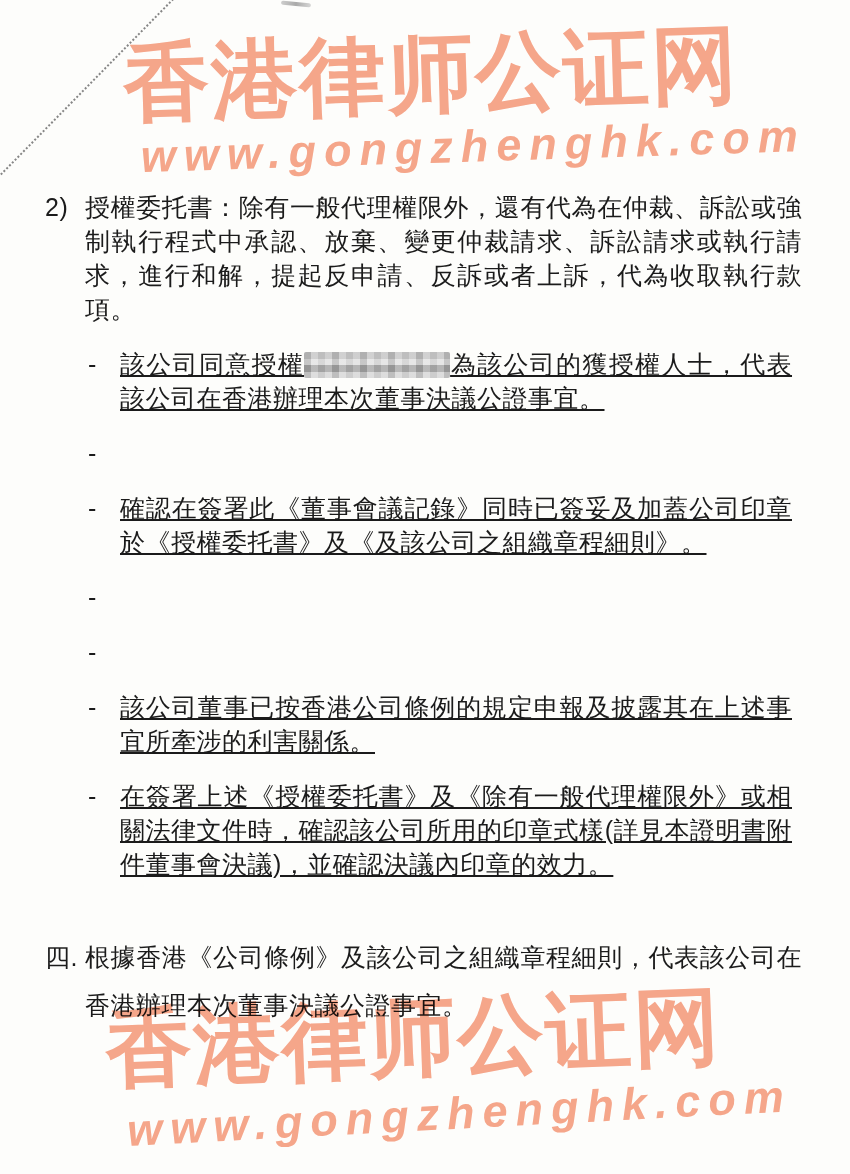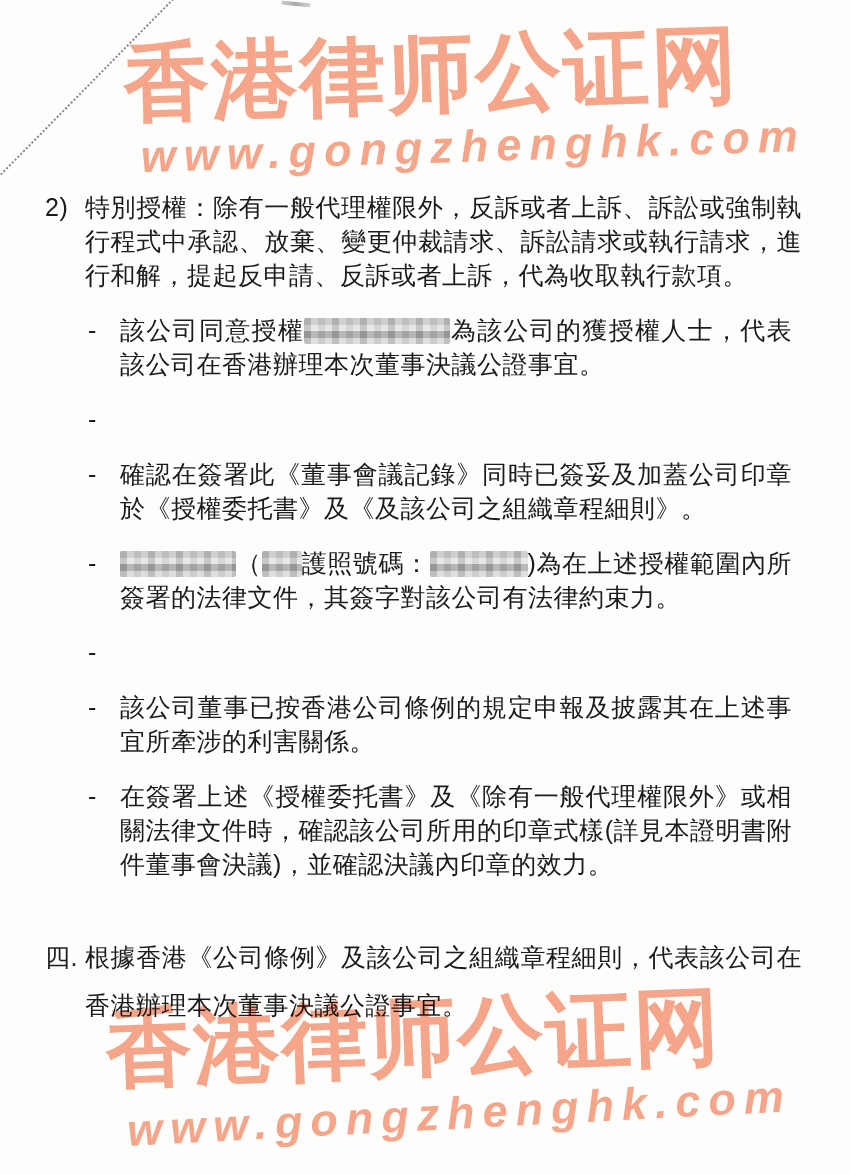--- a/index.html
+++ b/index.html
@@ -34,21 +34,21 @@
   .wm-url-top{left:140px;top:134px;transform:rotate(-1.8deg);transform-origin:0 0;}
   .wm-brand-bottom{left:104px;top:1006px;transform:rotate(-2.2deg);transform-origin:0 0;}
   .wm-url-bottom{left:126px;top:1108px;transform:rotate(-3deg);transform-origin:0 0;}
   
   .content{position:absolute;left:0;top:190px;width:850px;}
   .clause{display:flex;font-size:25px;line-height:34px;letter-spacing:.5px;}
   .clause .num{flex:0 0 40px;margin-left:45px;}
   .clause .body{width:717px;text-align:justify;}
   .bullet{display:flex;margin-top:21px;font-size:25px;line-height:34px;letter-spacing:.5px;}
   .bullet .dash{flex:0 0 32px;margin-left:88px;}
-  .bullet .btext{width:672px;text-align:justify;}
+  .bullet .btext{width:672px;text-align:justify;text-decoration:underline;}
   .clause-4{margin-top:52px;line-height:48px;}
   
   .redact{
     display:inline-block;height:26px;vertical-align:-5px;border-radius:2px;
     background:
       repeating-linear-gradient(90deg,
         rgba(0,0,0,.12) 0 7px, rgba(255,255,255,.16) 7px 14px,
         rgba(0,0,0,.05) 14px 21px, rgba(255,255,255,.12) 21px 28px),
       repeating-linear-gradient(180deg,
         #c8c8c8 0 7px, #e3e3e3 7px 13px, #ababab 13px 20px, #d8d8d8 20px 26px);
@@ -62,38 +62,37 @@
   <div class="scratch"></div>
   <div class="speck"></div>
 
   <div class="wm wm-brand wm-brand-top" style="color: rgb(247, 167, 140);">香港律师公证网</div>
   <div class="wm wm-url wm-url-top" style="color: rgb(247, 167, 140);">www.gongzhenghk.com</div>
 
   <div class="content">
 
     <div class="clause">
       <span class="num">2)</span>
-      <div class="body">特別授權：除有一般代理權限外，反訴或者上訴、訴訟或強制執行程式中承認、放棄、變更仲裁請求、訴訟請求或執行請求，進行和解，提起反申請、反訴或者上訴，代為收取執行款項。</div>
+      <div class="body">授權委托書：除有一般代理權限外，還有代為在仲裁、訴訟或強制執行程式中承認、放棄、變更仲裁請求、訴訟請求或執行請求，進行和解，提起反申請、反訴或者上訴，代為收取執行款項。</div>
     </div>
 
     <div>
         <div class="bullet">
           <span class="dash">-</span>
           <div class="btext">該公司同意授權<span class="redact" style="width: 146px;"></span>為該公司的獲授權人士，代表該公司在香港辦理本次董事決議公證事宜。</div>
         </div>
         <div class="bullet">
           <span class="dash">-</span>
         </div>
         <div class="bullet">
           <span class="dash">-</span>
           <div class="btext">確認在簽署此《董事會議記錄》同時已簽妥及加蓋公司印章於《授權委托書》及《及該公司之組織章程細則》。</div>
         </div>
         <div class="bullet">
           <span class="dash">-</span>
-          <div class="btext"><span class="redact" style="width: 116px;"></span>（<span class="redact" style="width: 40px;"></span>護照號碼：<span class="redact" style="width: 98px;"></span>)為在上述授權範圍內所簽署的法律文件，其簽字對該公司有法律約束力。</div>
         </div>
         <div class="bullet">
           <span class="dash">-</span>
         </div>
         <div class="bullet">
           <span class="dash">-</span>
           <div class="btext">該公司董事已按香港公司條例的規定申報及披露其在上述事宜所牽涉的利害關係。</div>
         </div>
         <div class="bullet">
           <span class="dash">-</span>

